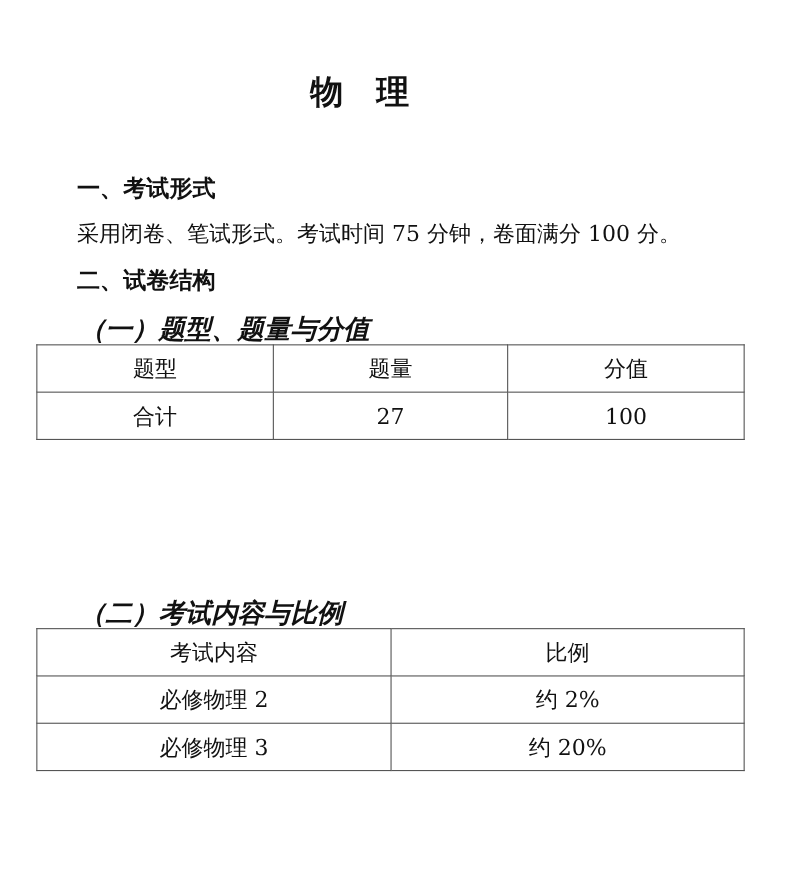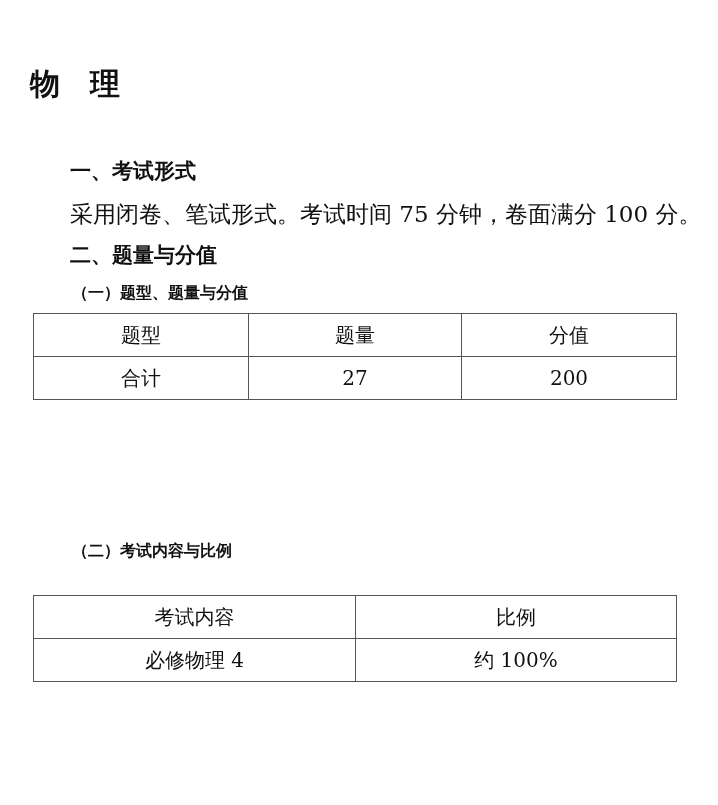--- a/index.html
+++ b/index.html
@@ -1,74 +1,78 @@
 <!DOCTYPE html>
 <html><head>
 <meta charset="utf-8">
 <style>
   html, body { margin:0; padding:0; background:#fff; }
   body { width:718px; height:805px; position:relative; overflow:hidden;
          font-family:"DejaVu Serif","Liberation Serif",serif; color:#111; }
-  .title { position:absolute; left:0; width:590px; top:64px; text-align:left;
+  .title { position:absolute; left:0; width:590px; top:64px; text-align:center;
            font-size:30px; font-weight:bold; letter-spacing:30px; text-indent:30px;
-           font-family:"DejaVu Sans","Liberation Sans",sans-serif; }
+           font-family:"DejaVu Sans","Liberation Sans",sans-serif;padding-left:32px; }
   .h1 { position:absolute; left:70px; font-size:21px; font-weight:bold;
         font-family:Liberation Sans, sans-serif; }
-  .para { position:absolute; left:70px; top:199px; font-size:23px; white-space:nowrap; }
-  .h2 { position:absolute; left:72px; font-size:16px; font-weight:bold;
-        font-family:"DejaVu Sans","Liberation Sans",sans-serif; }
+  .para { position:absolute; left:70px; top:199px; font-size:20px; white-space:nowrap; }
+  .h2 { position:absolute; left:72px; font-size:24px; font-weight:bold;
+        font-family:"DejaVu Sans","Liberation Sans",sans-serif;font-style:italic; }
   table { position:absolute; left:33px; border-collapse:collapse; width:643px; table-layout:fixed; }
   td { border:1.3px solid #555; height:42px; padding:0; text-align:center; vertical-align:middle;
        font-size:20px; font-family:"DejaVu Serif","Liberation Serif",serif; }
   #t1 { top:313px; }
-  #t2 { top:595px; }
+  #t2 { top:571px; }
   #t1 col.c1 { width:215px; } #t1 col.c2 { width:213px; } #t1 col.c3 { width:215px; }
   #t2 col.c1 { width:322px; } #t2 col.c2 { width:321px; }
 </style>
 </head>
 <body>
 
 <div class="title">物理</div>
 
 <div class="h1" style="top:157px;">一、考试形式</div>
 <div class="para">采用闭卷、笔试形式。考试时间 75 分钟，卷面满分 100 分。</div>
 
-<div class="h1" style="top:241px;">二、题量与分值</div>
+<div class="h1" style="top:241px;">二、试卷结构</div>
 <div class="h2" style="top:283px;">（一）题型、题量与分值</div>
 
 <table id="t1">
   <colgroup>
       <col class="c1">
       <col class="c2">
       <col class="c3">
     </colgroup>
   <tbody>
       <tr>
     <td>题型</td>
     <td>题量</td>
     <td>分值</td>
   </tr>
   <tr>
     <td>合计</td>
     <td>27</td>
-    <td>200</td>
+    <td>100</td>
   </tr>
 </tbody>
   </table>
 
 <div class="h2" style="top:541px;">（二）考试内容与比例</div>
 
 <table id="t2">
   <colgroup>
       <col class="c1">
       <col class="c2">
     </colgroup>
   <tbody>
       <tr>
     <td>考试内容</td>
     <td>比例</td>
   </tr>
   <tr>
-    <td>必修物理 4</td>
-    <td>约 100%</td>
+    <td>必修物理 2</td>
+    <td>约 2%</td>
+  </tr>
+  <tr>
+    <td>必修物理 3</td>
+    <td>约 20%</td>
   </tr>
 </tbody>
   </table>
 
 </body></html>

